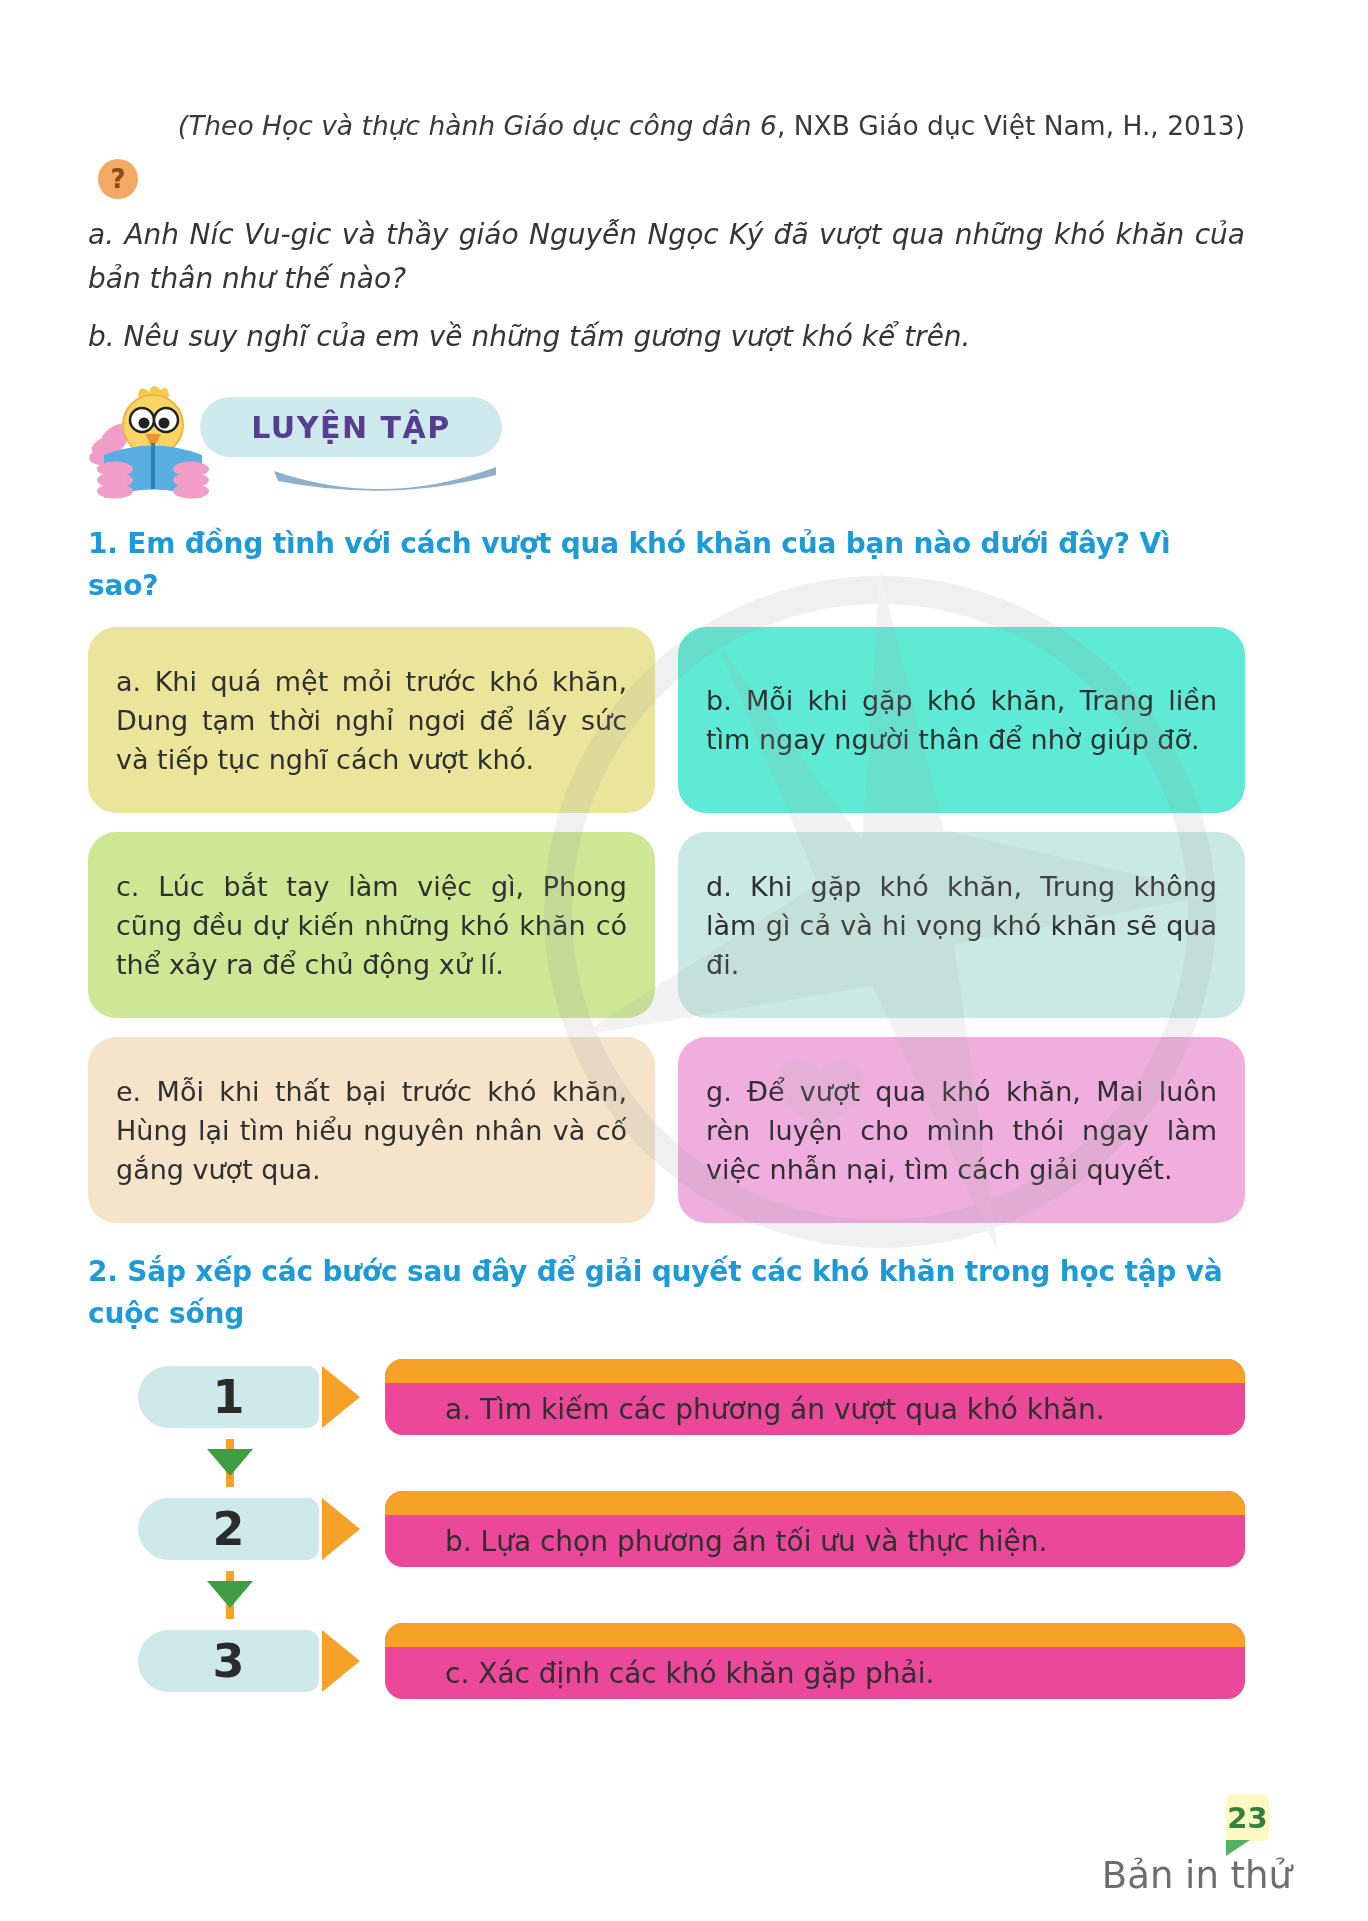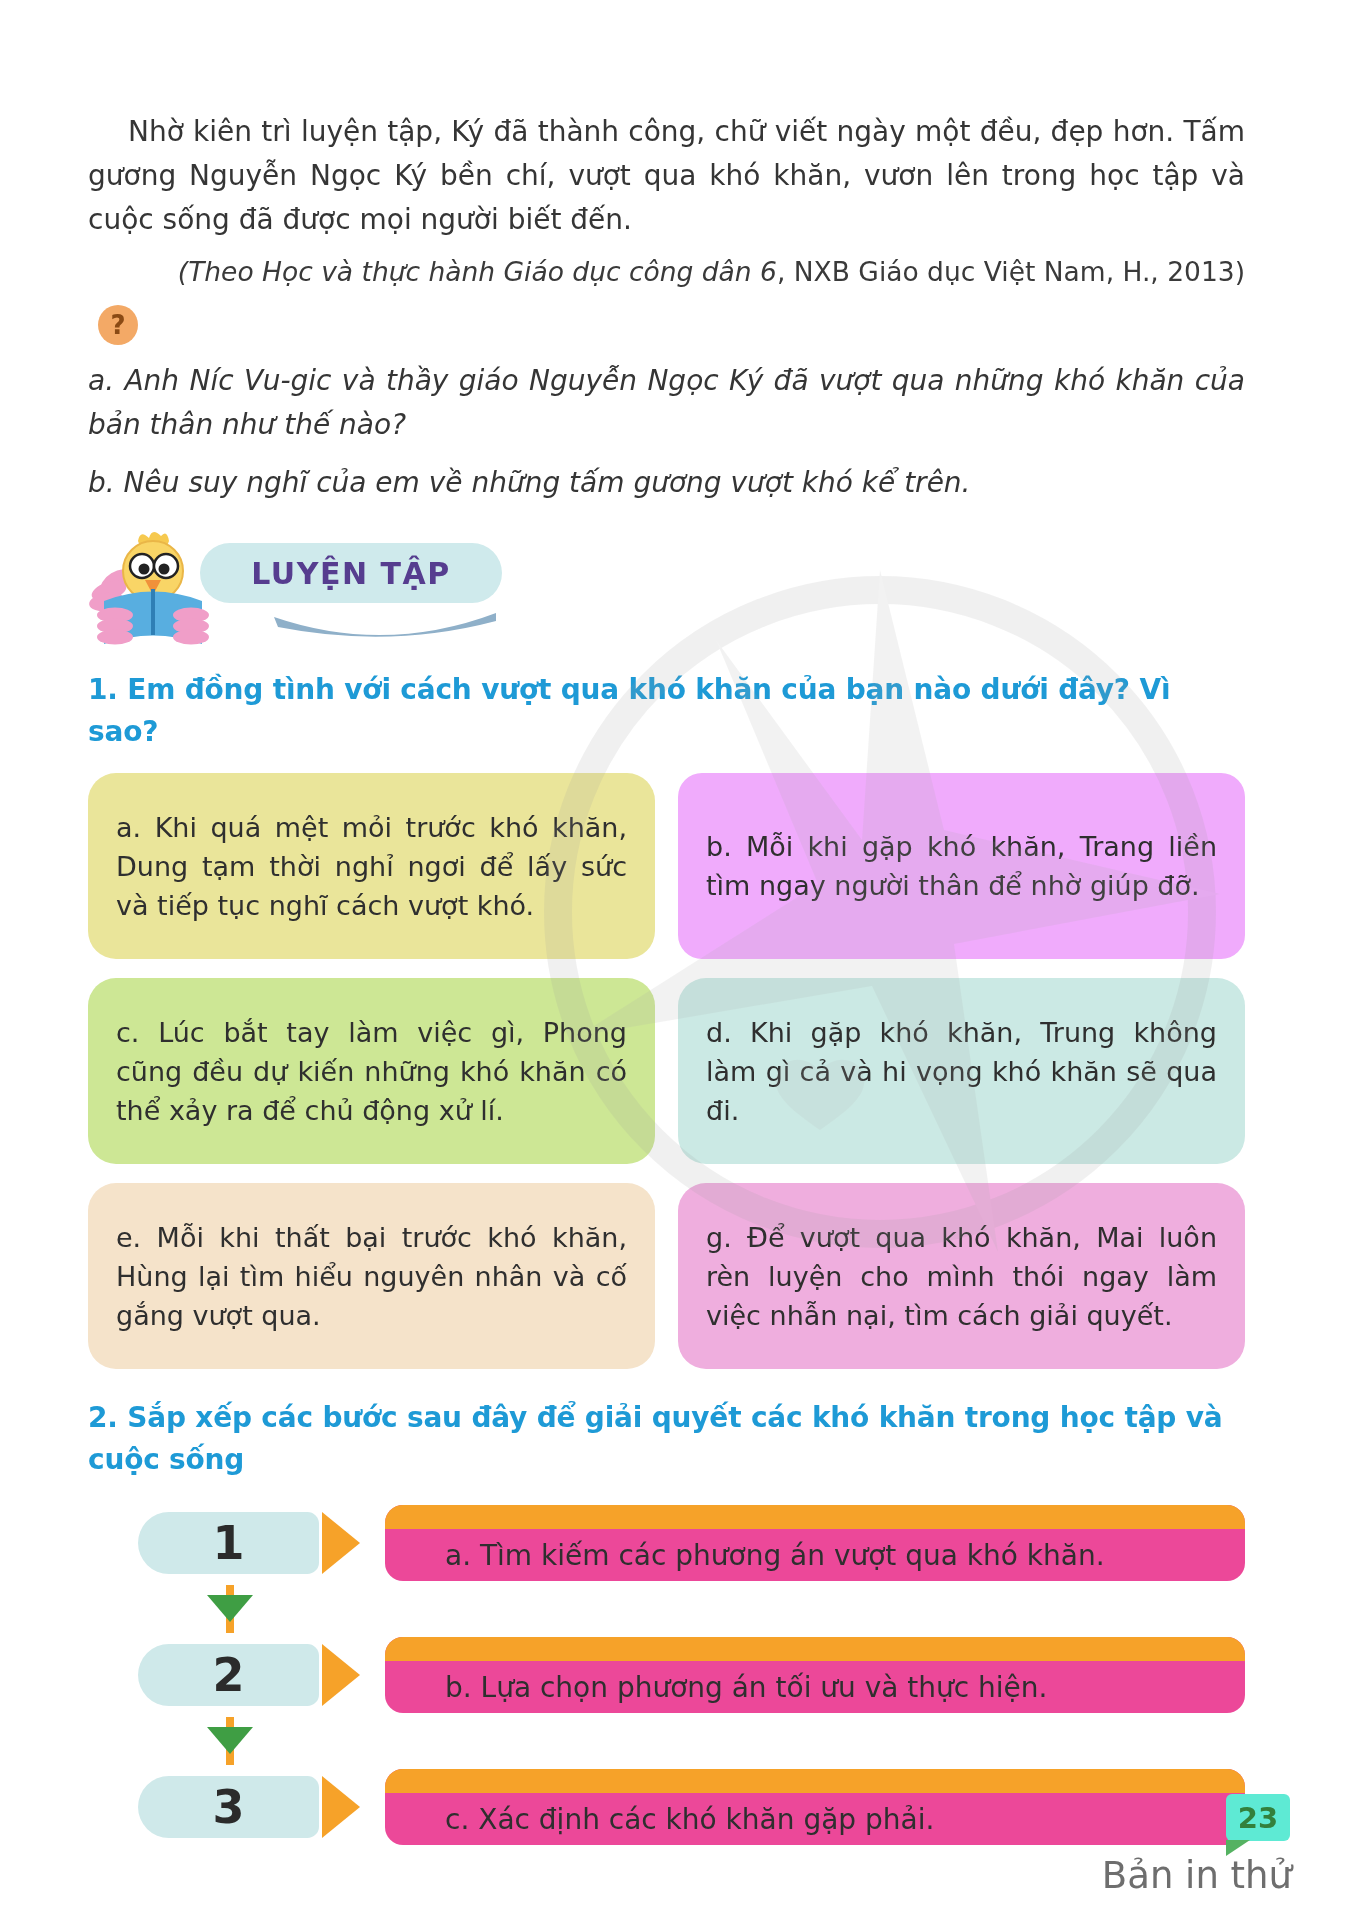--- a/index.html
+++ b/index.html
@@ -52,41 +52,40 @@
               position:relative; overflow:hidden; display:flex; align-items:center; }
   .bar-top { position:absolute; left:0; top:0; width:100%; height:24px; background:#f6a229; }
   .bar-label { position:relative; padding:24px 20px 0 60px; font-size:28px; color:#2f2f2f; }
   .connector { position:relative; height:48px; }
   .conn-line { position:absolute; left:138px; top:0; width:8px; height:48px; background:#f6a229; }
   .conn-tri { position:absolute; left:119px; top:10px; width:0; height:0;
               border-left:23px solid transparent; border-right:23px solid transparent;
               border-top:27px solid #3f9e44; }
 
   
-  .page-tab { position:absolute; left:1226px; top:1794px; width:64px; height:47px; background:#5eead4;
+  .page-tab { position:absolute; left:1226px; top:1794px; width:43px; height:47px; background:#fef9c3;
               border-radius:6px; display:flex; align-items:center; justify-content:center;
               font-size:29px; font-weight:bold; color:#33803c; z-index:3; }
   .page-tab::after { content:""; position:absolute; left:0; bottom:-15px; width:0; height:0;
                      border-top:16px solid #55b262; border-right:24px solid transparent; }
   .print-label { position:absolute; top:1854px; right:76px; font-size:37px; color:#6e6e6e; z-index:3; }
 </style>
 </head>
 <body>
 
 <div class="page">
 
   <svg class="watermark" width="720" height="720" viewBox="0 0 720 720">
     <circle cx="360" cy="360" r="322" fill="none" stroke="#9a9a9a" stroke-width="28"></circle>
     <path d="M360 18 L424 278 L700 342 L434 392 L478 700 L352 434 L58 484 L298 332 L196 88 L342 288 Z" fill="#a8a8a8"></path>
     <path d="M300 520 c-12 -18 -40 -16 -44 6 c-3 18 18 34 44 52 c26 -18 47 -34 44 -52 c-4 -22 -32 -24 -44 -6 Z" fill="#b5b5b5"></path>
   </svg>
 
   <div class="content">
 
-    <p class="intro">Nhờ kiên trì luyện tập, Ký đã thành công, chữ viết ngày một đều, đẹp hơn. Tấm gương Nguyễn Ngọc Ký bền chí, vượt qua khó khăn, vươn lên trong học tập và cuộc sống đã được mọi người biết đến.</p>
 
     <p class="citation"><span class="it">(Theo Học và thực hành Giáo dục công dân 6</span><span>, NXB Giáo dục Việt Nam, H., 2013)</span></p>
 
     <div class="q-icon">?</div>
 
     <p class="question">a. Anh Níc Vu-gic và thầy giáo Nguyễn Ngọc Ký đã vượt qua những khó khăn của bản thân như thế nào?</p>
     <p class="question last">b. Nêu suy nghĩ của em về những tấm gương vượt khó kể trên.</p>
 
     <div class="banner">
       <svg class="mascot" width="135" height="128" viewBox="0 0 135 128">
@@ -118,21 +117,21 @@
         <path d="M4 4 Q115 42 226 0 L226 8 Q120 36 8 14 Z" fill="#8fb0c9"></path>
       </svg>
     </div>
 
     <h2 class="ex-title">1. Em đồng tình với cách vượt qua khó khăn của bạn nào dưới đây? Vì sao?</h2>
 
     <div class="opt-grid">
       <div class="opt-box" style="background: rgb(234, 229, 154);">
           <p>a. Khi quá mệt mỏi trước khó khăn, Dung tạm thời nghỉ ngơi để lấy sức và tiếp tục nghĩ cách vượt khó.</p>
         </div>
-      <div class="opt-box" style="background: #f0abfc; border-radius: 24px;">
+      <div class="opt-box" style="background: #5eead4;">
           <p>b. Mỗi khi gặp khó khăn, Trang liền tìm ngay người thân để nhờ giúp đỡ.</p>
         </div>
       <div class="opt-box" style="background: rgb(205, 231, 149);">
           <p>c. Lúc bắt tay làm việc gì, Phong cũng đều dự kiến những khó khăn có thể xảy ra để chủ động xử lí.</p>
         </div>
       <div class="opt-box" style="background: rgb(203, 233, 228);">
           <p>d. Khi gặp khó khăn, Trung không làm gì cả và hi vọng khó khăn sẽ qua đi.</p>
         </div>
       <div class="opt-box" style="background: rgb(245, 227, 202);">
           <p>e. Mỗi khi thất bại trước khó khăn, Hùng lại tìm hiểu nguyên nhân và cố gắng vượt qua.</p>

